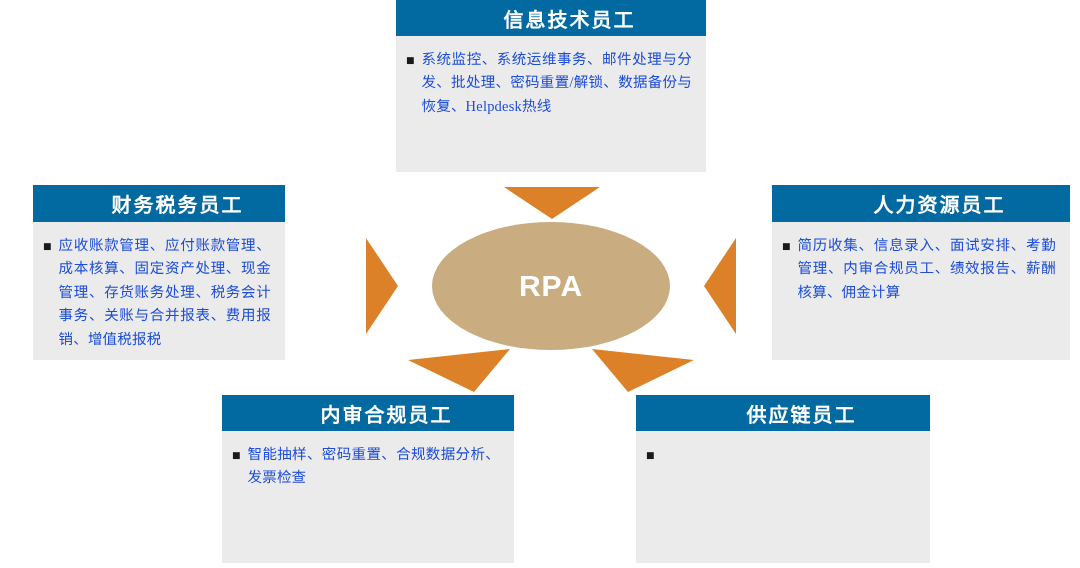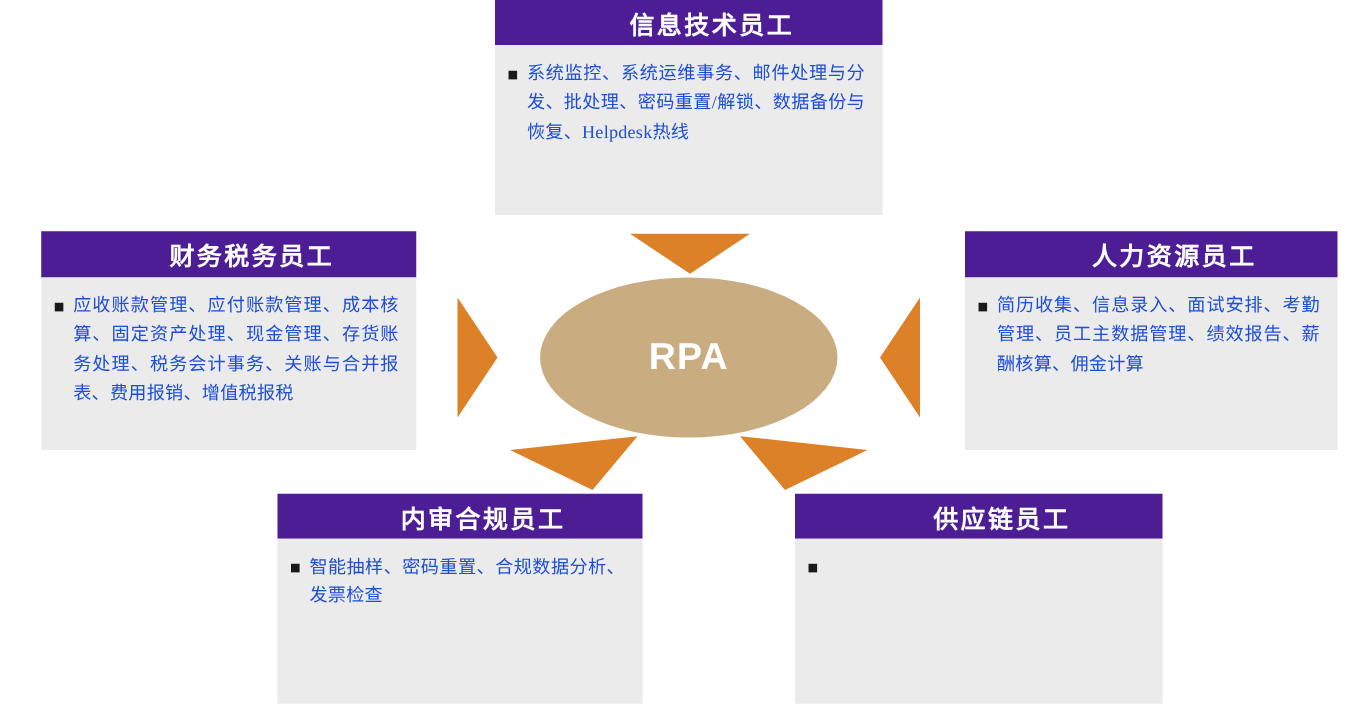--- a/index.html
+++ b/index.html
@@ -17,21 +17,21 @@
     height: 568px;
     background: #ffffff;
     overflow: hidden;
   }
 
   
   .panel {
     position: absolute;
   }
   .panel-header {
-    background: #4c1d95;
+    background: #0369a1;
     color: #ffffff;
     text-align: center;
     font-family: "Liberation Serif", "DejaVu Serif", serif;
     font-weight: bold;
     font-size: 20px;
     letter-spacing: 2px;
     display: flex;
     align-items: center;
     justify-content: center;
     box-sizing: border-box;
@@ -62,21 +62,21 @@
     text-align: justify;
     letter-spacing: 0.2px;
     word-break: break-all;
   }
 
   
   #panel-it            { left: 396px; top: 0px;   width: 310px; }
   #panel-it .panel-header { height: 36px; }
   #panel-it .panel-body   { height: 136px; }
 
-  #panel-finance       { left: 33px;  top: 185px; width: 300px; border-radius: 20px; }
+  #panel-finance       { left: 33px;  top: 185px; width: 252px; border-radius: 20px; }
   #panel-finance .panel-header { height: 37px; }
   #panel-finance .panel-body   { height: 138px; }
 
   #panel-hr            { left: 772px; top: 185px; width: 298px; }
   #panel-hr .panel-header { height: 37px; }
   #panel-hr .panel-body   { height: 138px; }
 
   #panel-audit         { left: 178px; top: 395px; width: 292px; margin-left: 44px; }
   #panel-audit .panel-header { height: 36px; }
   #panel-audit .panel-body   { height: 132px; }
@@ -130,21 +130,21 @@
     <div class="panel-body">
       <span class="bullet">■</span>
       <span class="panel-text">应收账款管理、应付账款管理、成本核算、固定资产处理、现金管理、存货账务处理、税务会计事务、关账与合并报表、费用报销、增值税报税</span>
     </div>
   </div>
 
   <div class="panel" id="panel-hr">
     <div class="panel-header">人力资源员工</div>
     <div class="panel-body">
       <span class="bullet">■</span>
-      <span class="panel-text">简历收集、信息录入、面试安排、考勤管理、员工主数据管理、绩效报告、薪酬核算、佣金计算</span>
+      <span class="panel-text">简历收集、信息录入、面试安排、考勤管理、内审合规员工、绩效报告、薪酬核算、佣金计算</span>
     </div>
   </div>
 
   <div class="panel" id="panel-audit">
     <div class="panel-header">内审合规员工</div>
     <div class="panel-body">
       <span class="bullet">■</span>
       <span class="panel-text">智能抽样、密码重置、合规数据分析、发票检查</span>
     </div>
   </div>

